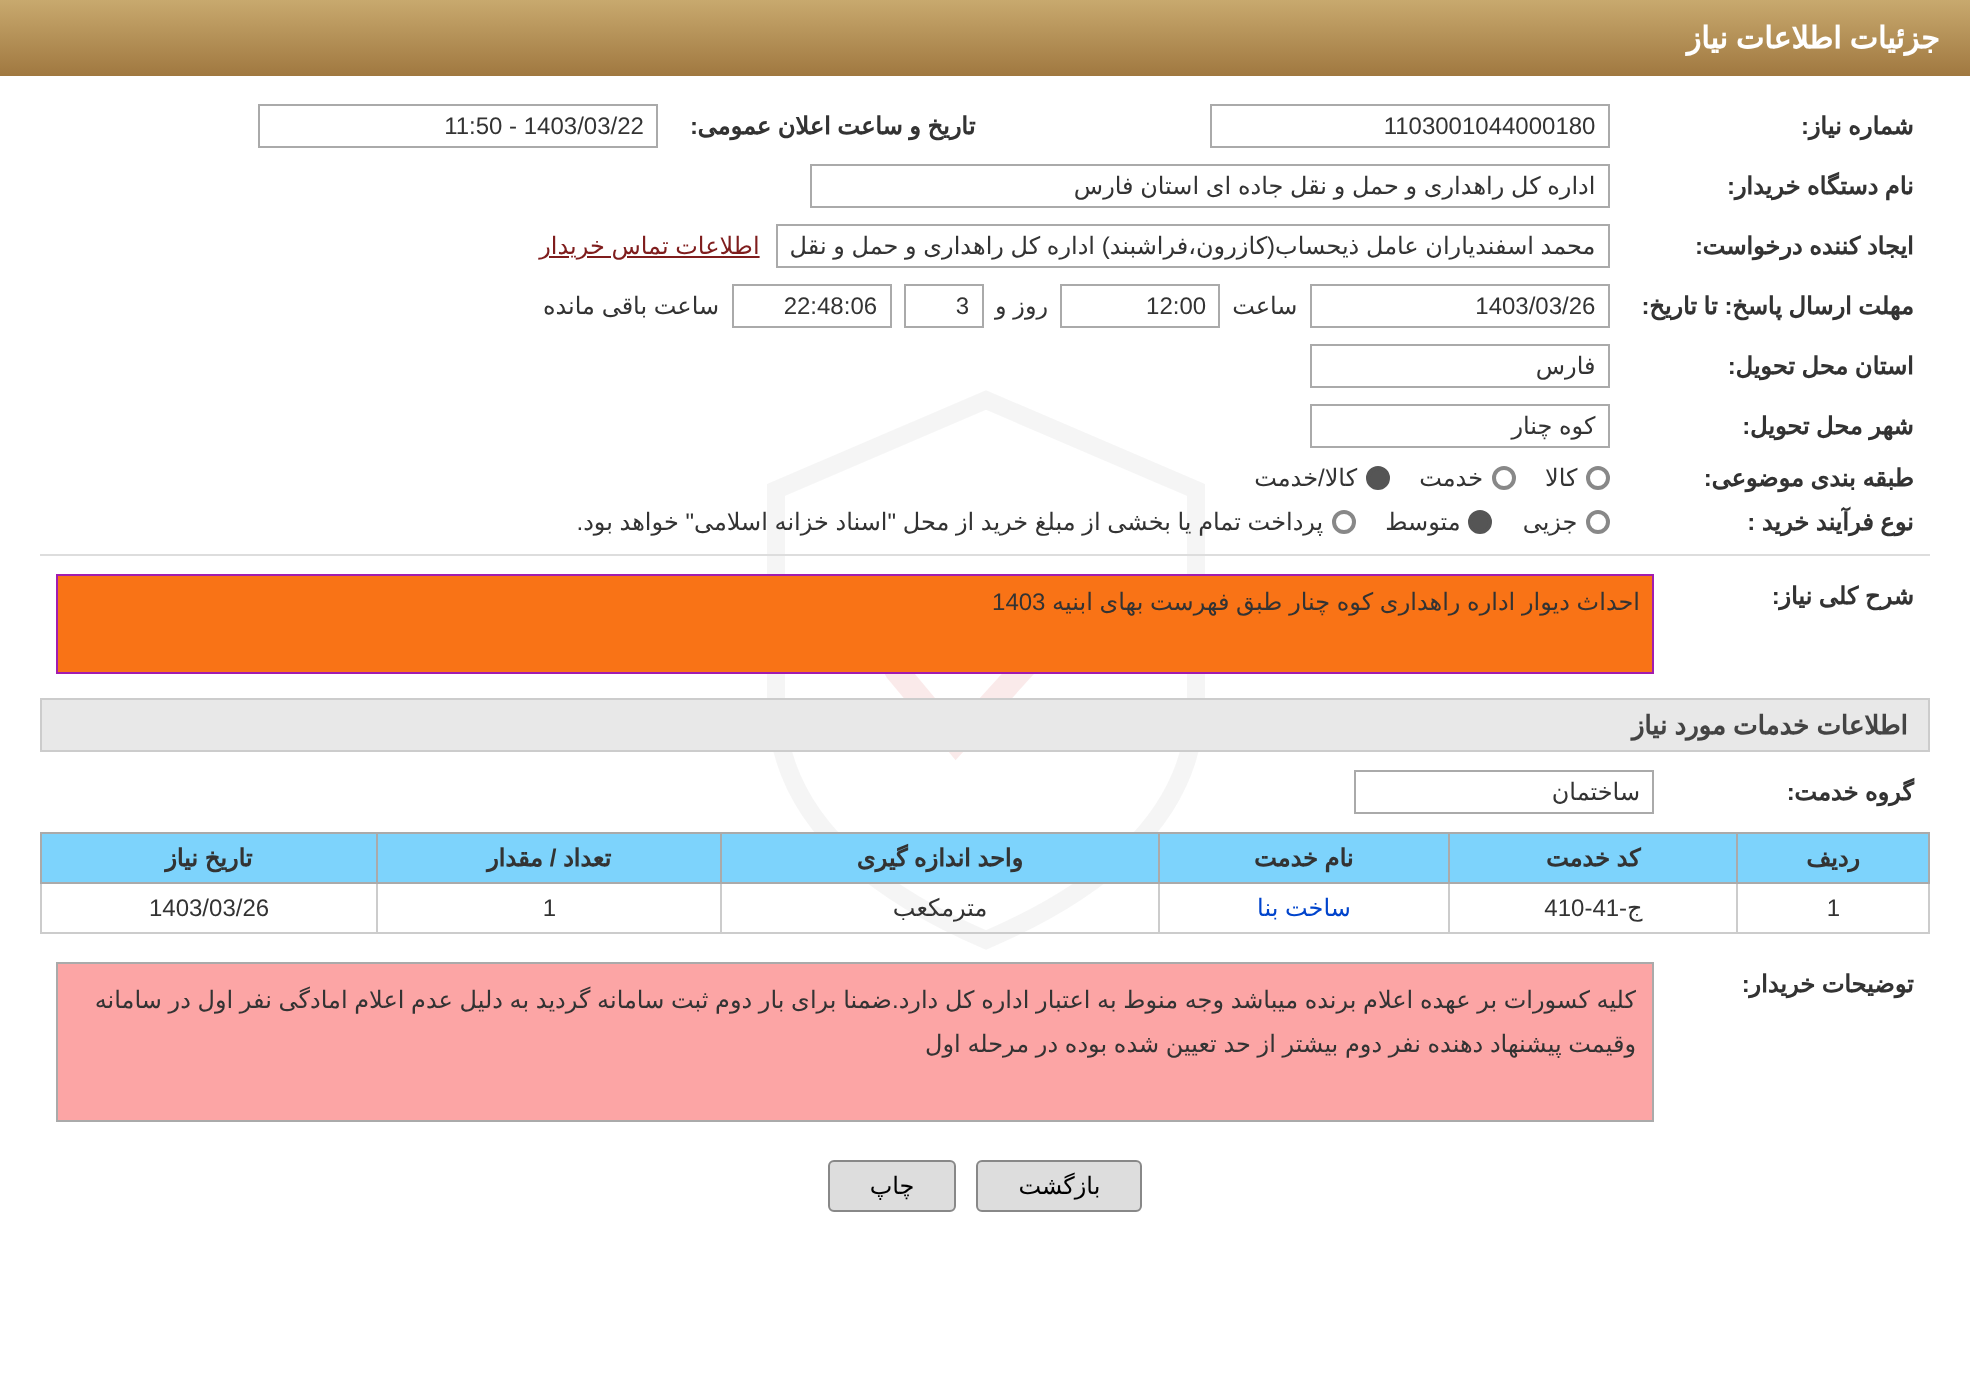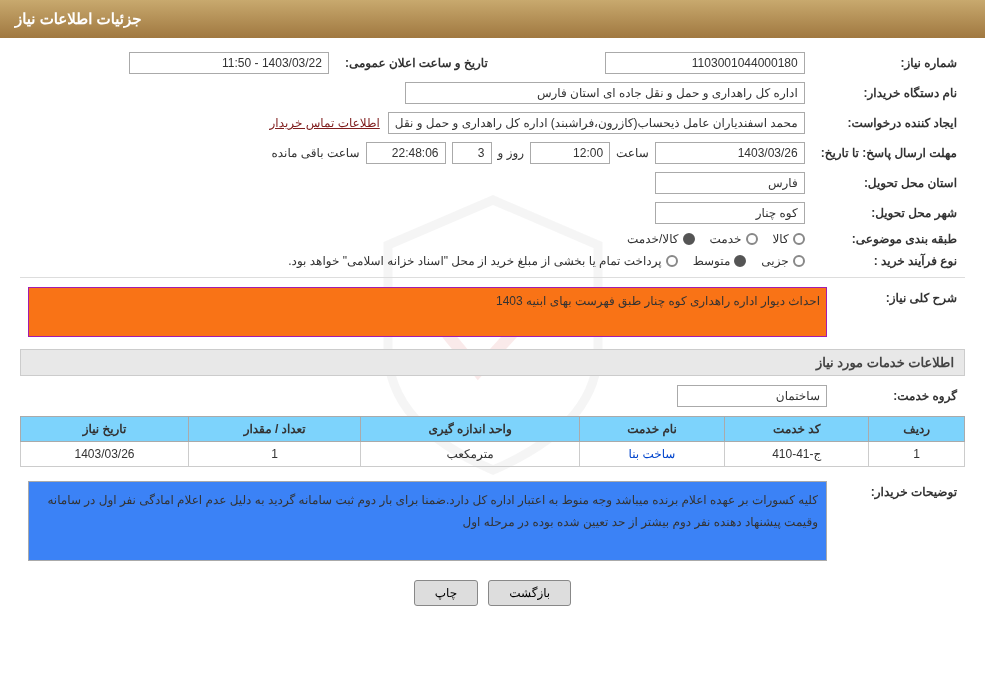--- a/index.html
+++ b/index.html
@@ -12,21 +12,21 @@
     }
     .page-container {
       max-width: 985px;
       margin: 0 auto;
       background: #fff;
       min-height: 691px;
     }
     .header-bar {
       background: linear-gradient(to bottom, #c8a96e, #a07840);
       color: #fff;
-      text-align: left;
+      text-align: right;
       padding: 10px 15px;
       font-size: 15px;
       font-weight: bold;
     }
     .content-area {
       padding: 10px 20px;
     }
     .section-title {
       background: #e8e8e8;
       border: 1px solid #ccc;
@@ -140,21 +140,21 @@
     }
     .data-table tr:nth-child(even) td {
       background: #f9f9f9;
     }
     .data-table a {
       color: #0044cc;
       text-decoration: none;
     }
     .notes-box {
       border: 1px solid #aaa;
-      background: #3b82f6;
+      background: #fca5a5;
       padding: 8px;
       min-height: 80px;
       text-align: right;
       line-height: 1.8;
     }
     .footer-buttons {
       display: flex;
       justify-content: center;
       gap: 10px;
       padding: 15px;

